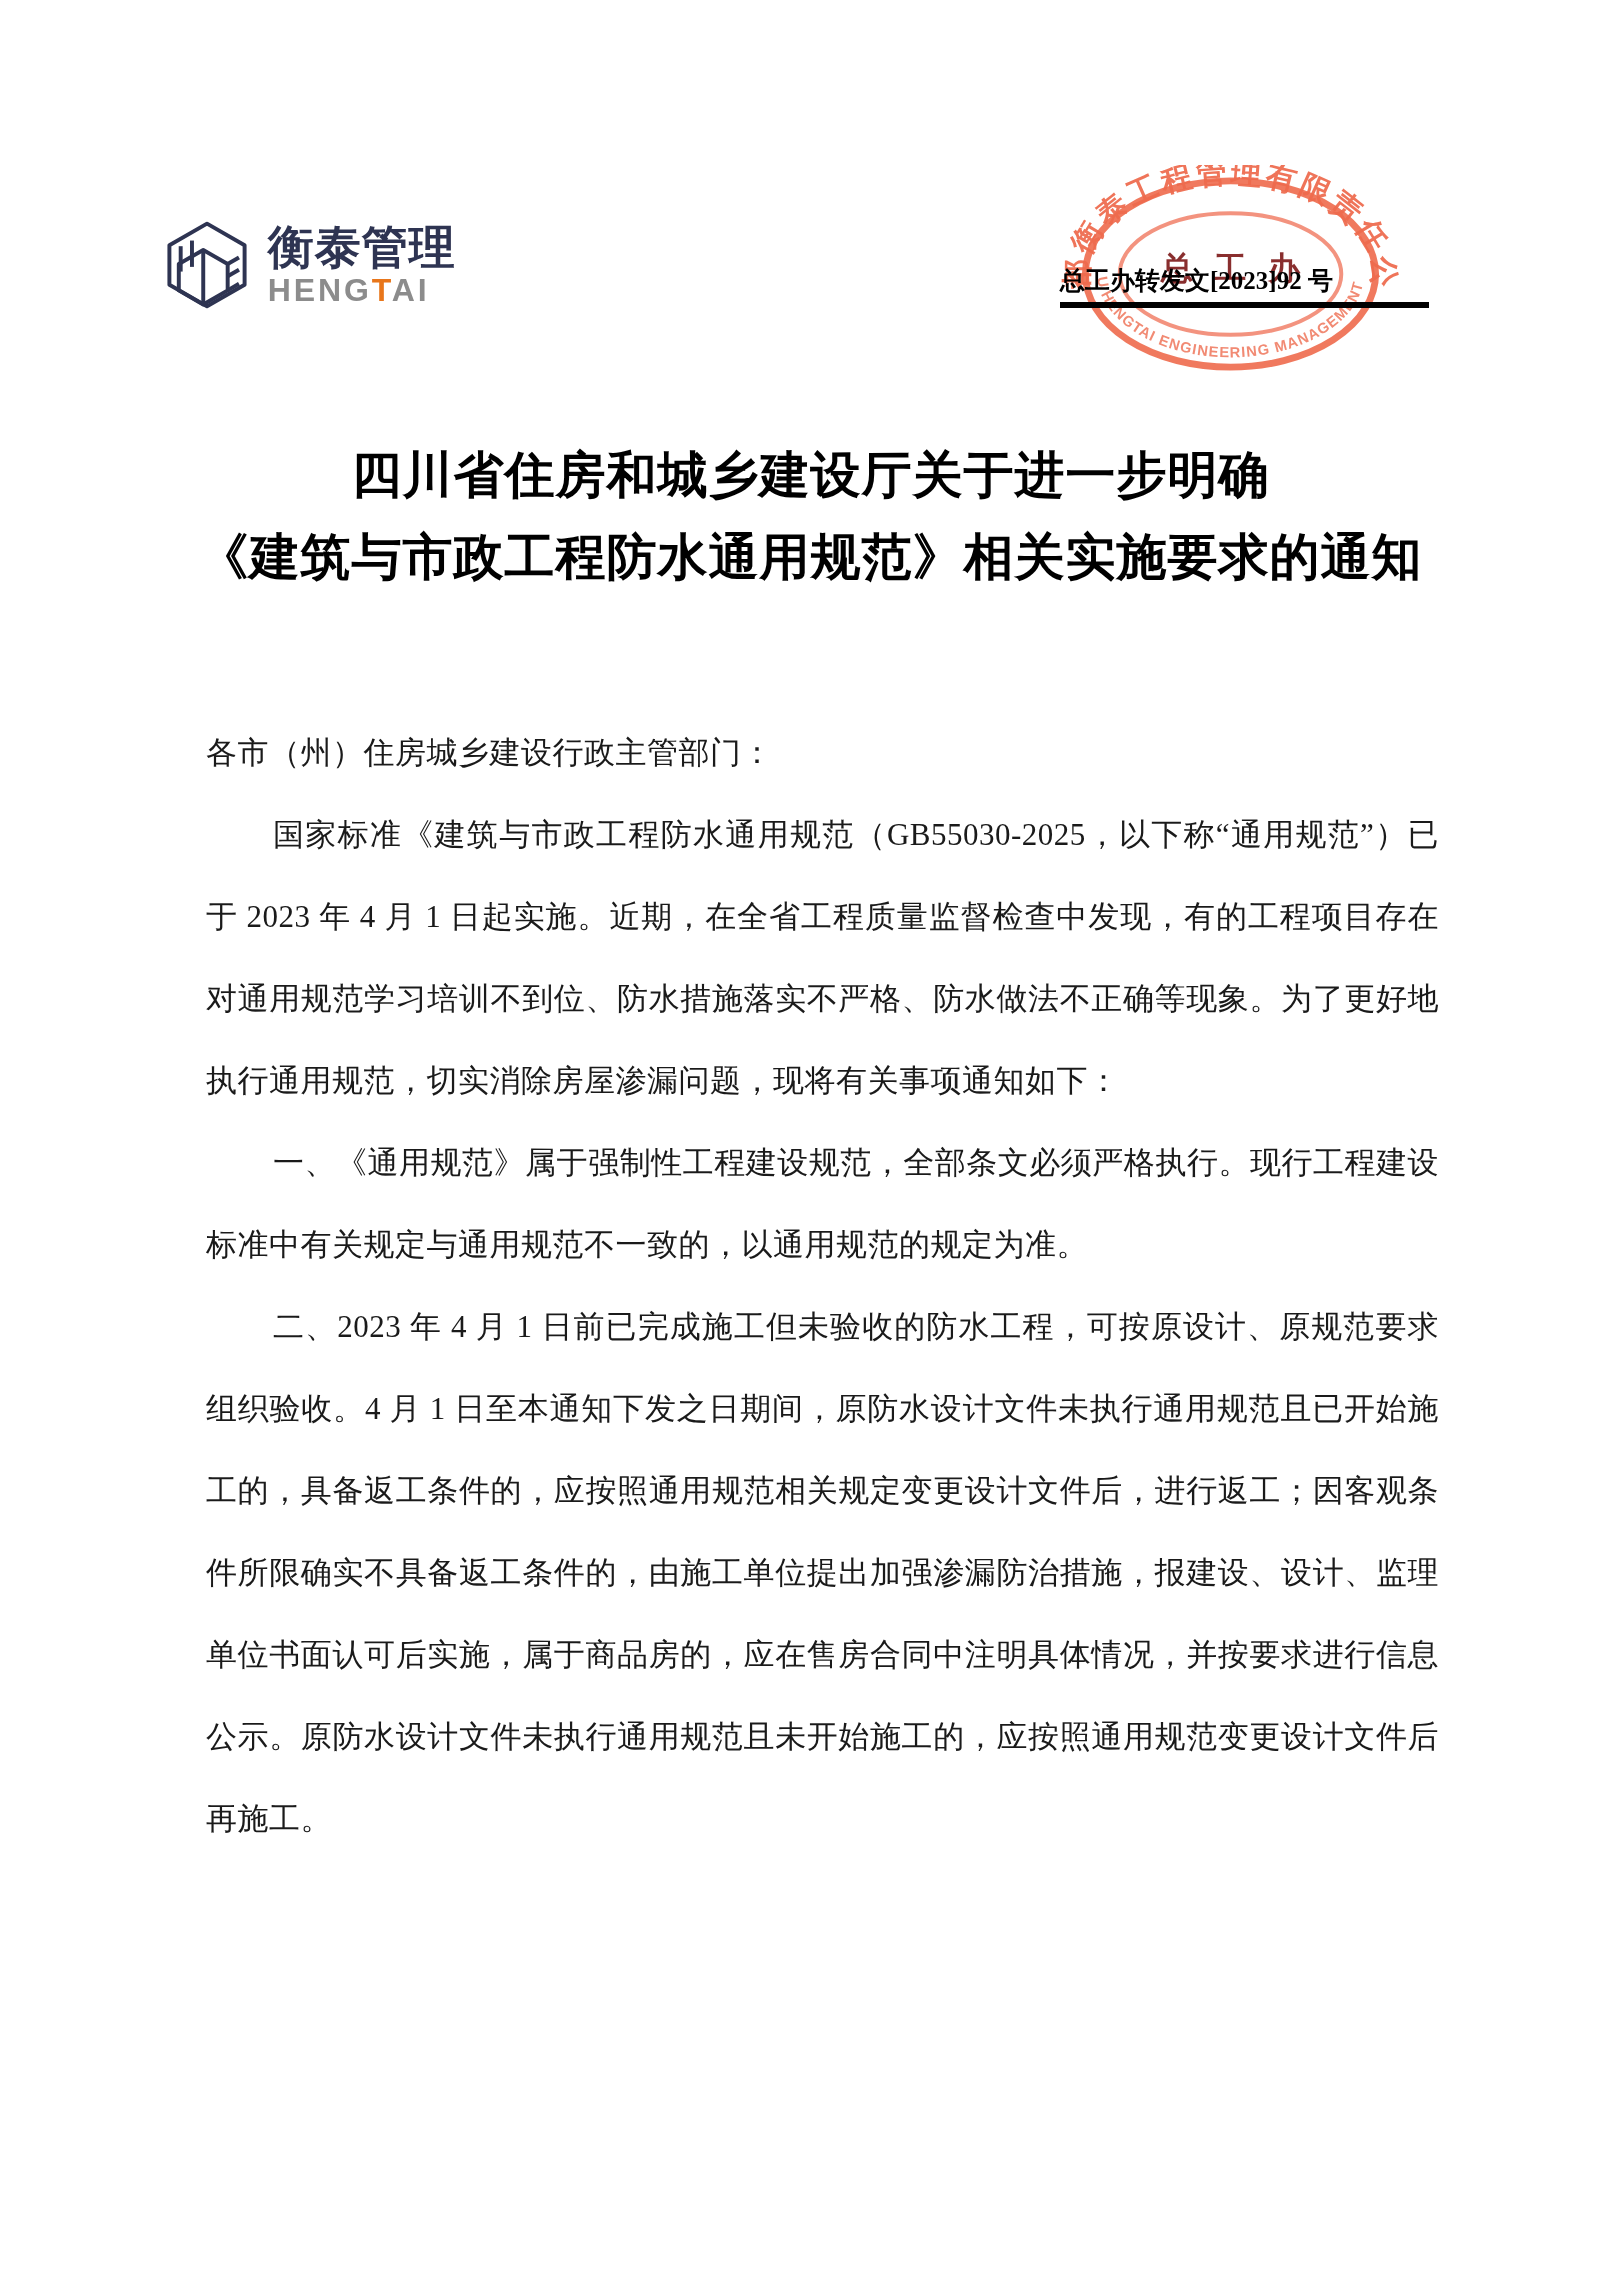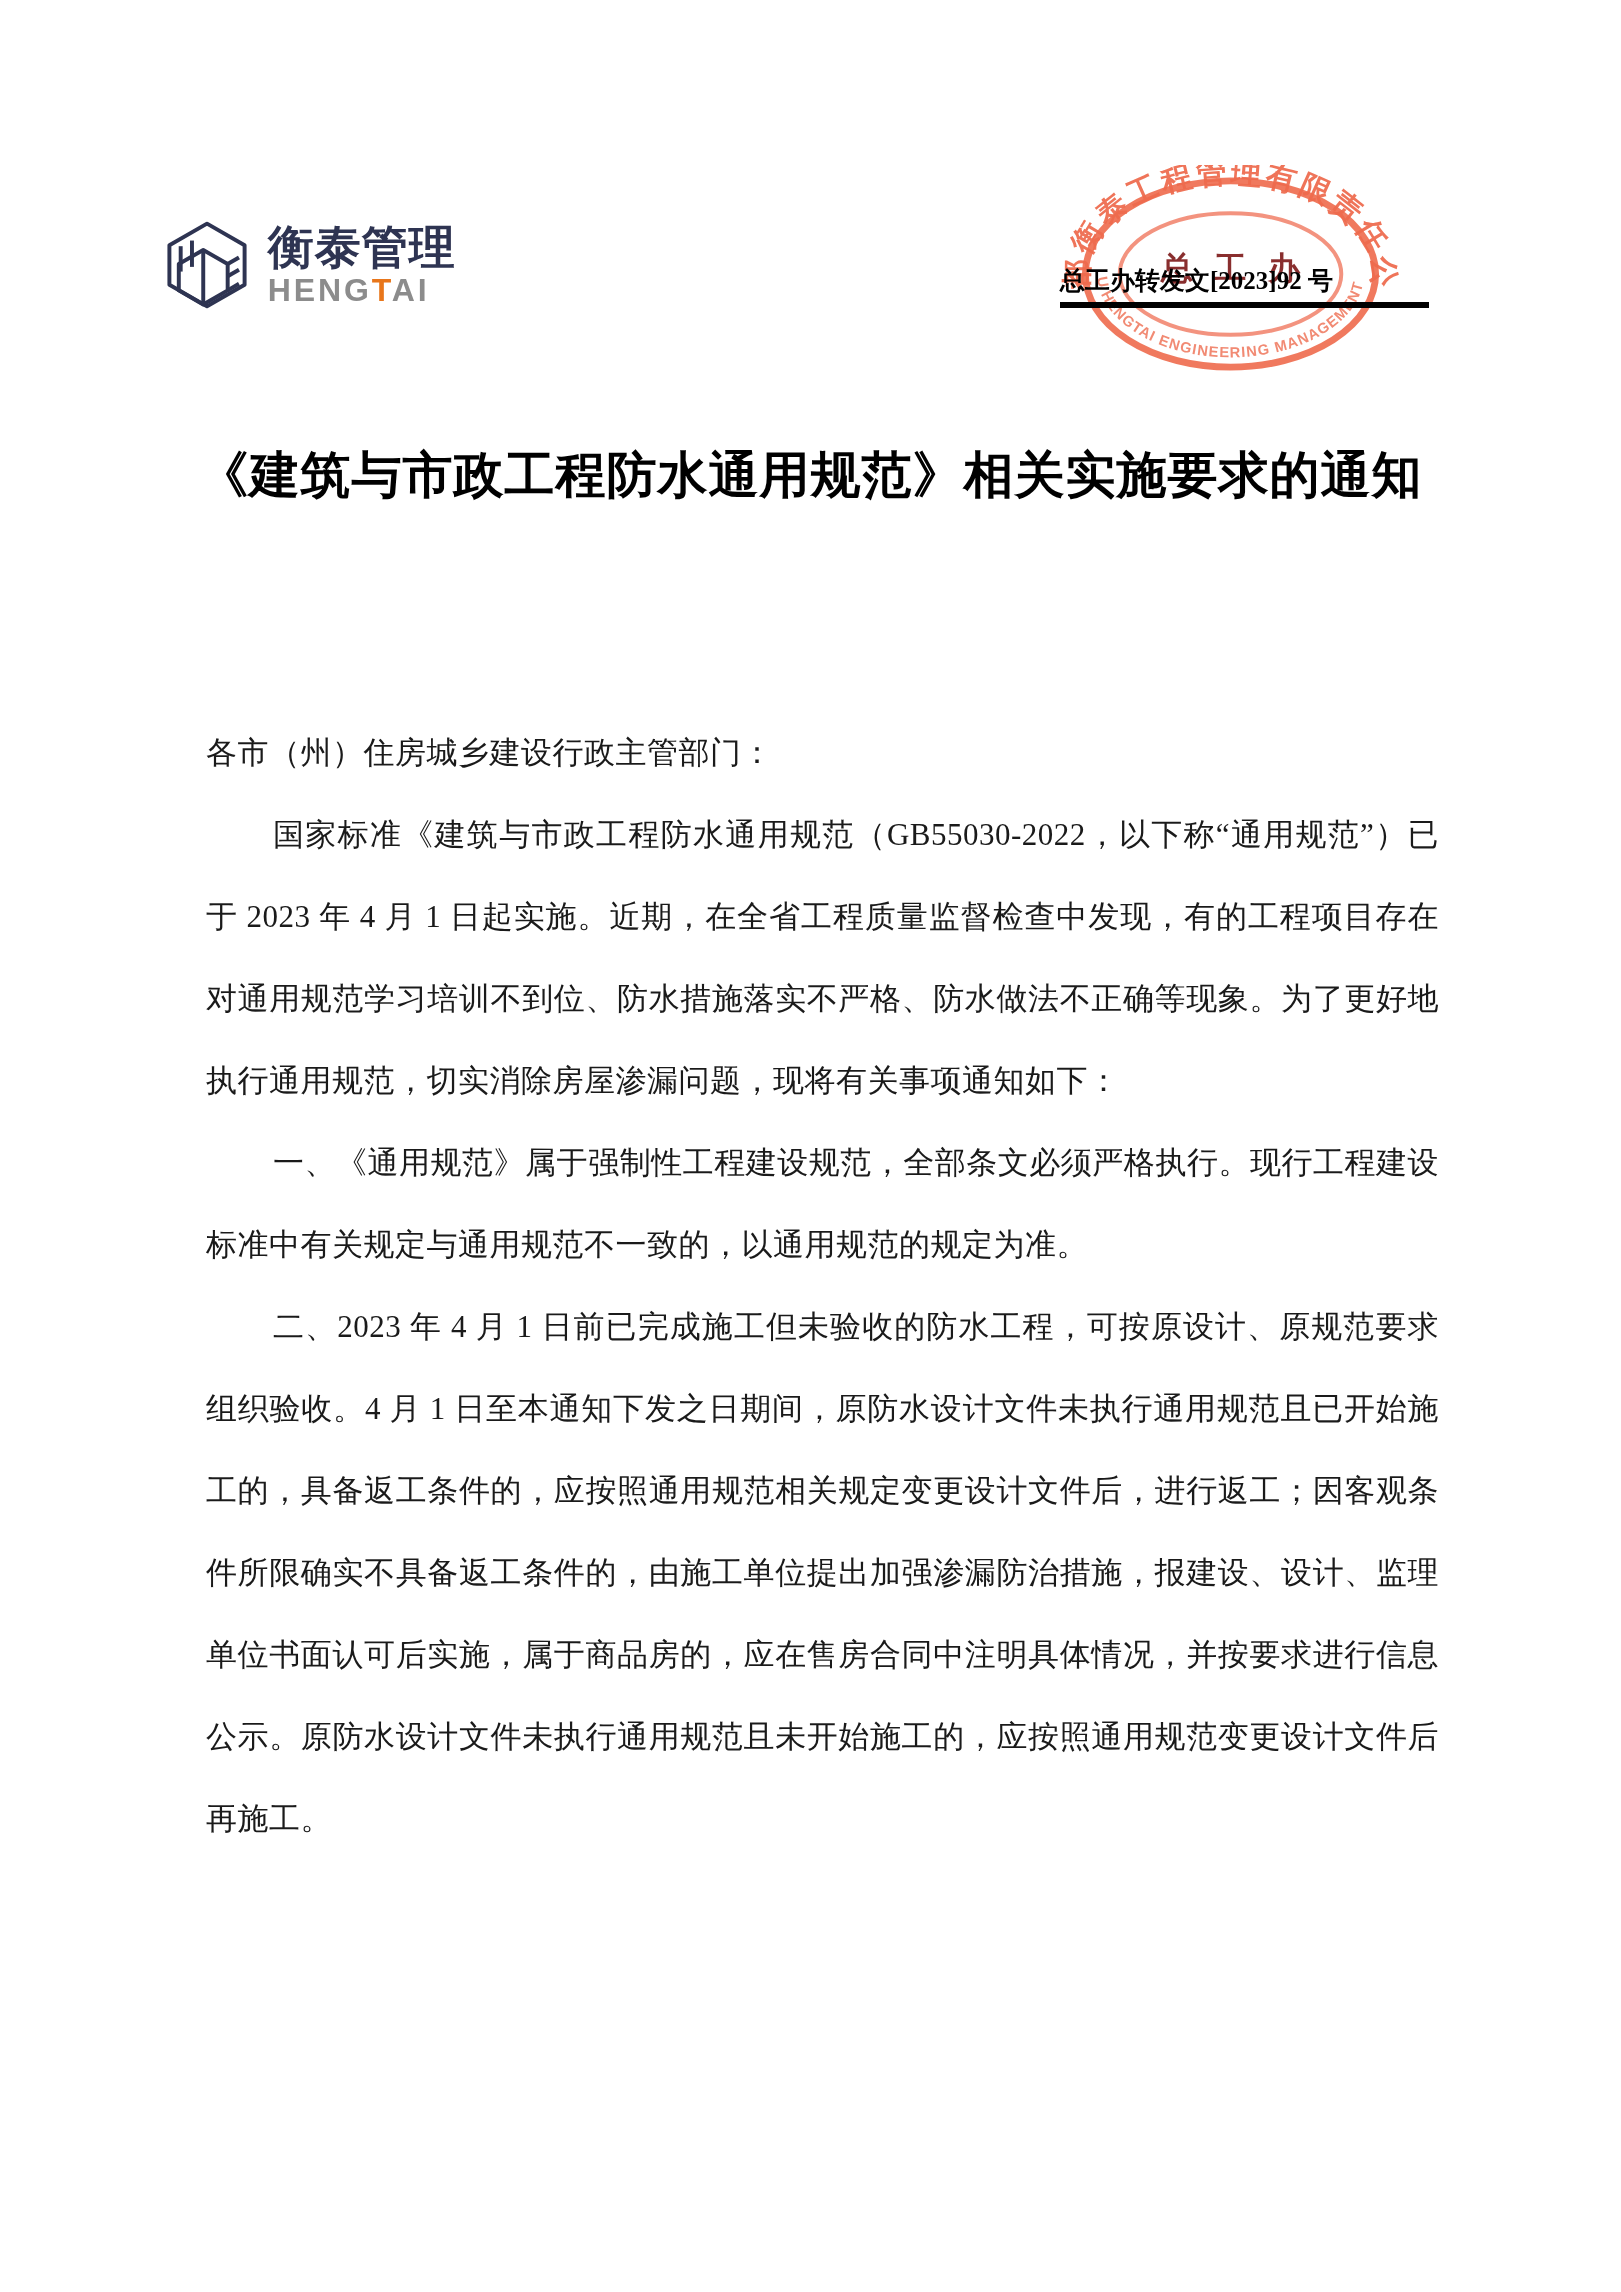--- a/index.html
+++ b/index.html
@@ -210,25 +210,26 @@
       <div class="stamp-center">总工办</div>
     </div>
 
     <div class="doc-ref">
       <div class="doc-ref-text">总工办转发文[2023]92 号</div>
       <div class="doc-ref-rule"></div>
     </div>
   </div>
 
   <div class="title-block">
+    <div class="title-line">四川省住房和城乡建设厅关于进一步明确</div>
     <div class="title-line">《建筑与市政工程防水通用规范》相关实施要求的通知</div>
   </div>
 
 
   <div class="body">
     <p class="para flush">各市（州）住房城乡建设行政主管部门：</p>
-    <p class="para indent">国家标准《建筑与市政工程防水通用规范（GB55030-2022，以下称“通用规范”）已于 2023 年 4 月 1 日起实施。近期，在全省工程质量监督检查中发现，有的工程项目存在对通用规范学习培训不到位、防水措施落实不严格、防水做法不正确等现象。为了更好地执行通用规范，切实消除房屋渗漏问题，现将有关事项通知如下：</p>
+    <p class="para indent">国家标准《建筑与市政工程防水通用规范（GB55030-2025，以下称“通用规范”）已于 2023 年 4 月 1 日起实施。近期，在全省工程质量监督检查中发现，有的工程项目存在对通用规范学习培训不到位、防水措施落实不严格、防水做法不正确等现象。为了更好地执行通用规范，切实消除房屋渗漏问题，现将有关事项通知如下：</p>
     <p class="para indent">一、《通用规范》属于强制性工程建设规范，全部条文必须严格执行。现行工程建设标准中有关规定与通用规范不一致的，以通用规范的规定为准。</p>
     <p class="para indent">二、2023 年 4 月 1 日前已完成施工但未验收的防水工程，可按原设计、原规范要求组织验收。4 月 1 日至本通知下发之日期间，原防水设计文件未执行通用规范且已开始施工的，具备返工条件的，应按照通用规范相关规定变更设计文件后，进行返工；因客观条件所限确实不具备返工条件的，由施工单位提出加强渗漏防治措施，报建设、设计、监理单位书面认可后实施，属于商品房的，应在售房合同中注明具体情况，并按要求进行信息公示。原防水设计文件未执行通用规范且未开始施工的，应按照通用规范变更设计文件后再施工。</p>
   </div>
 
 </div>
 
 
 </body></html>

